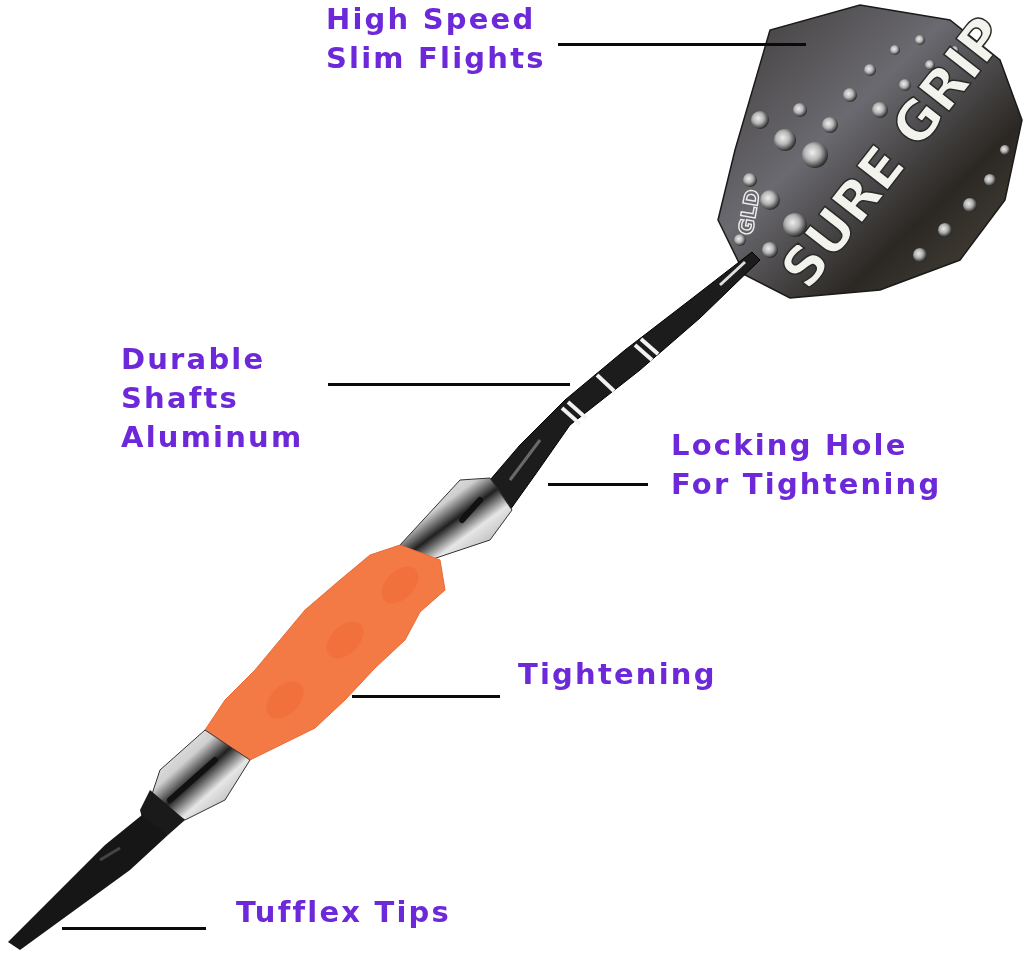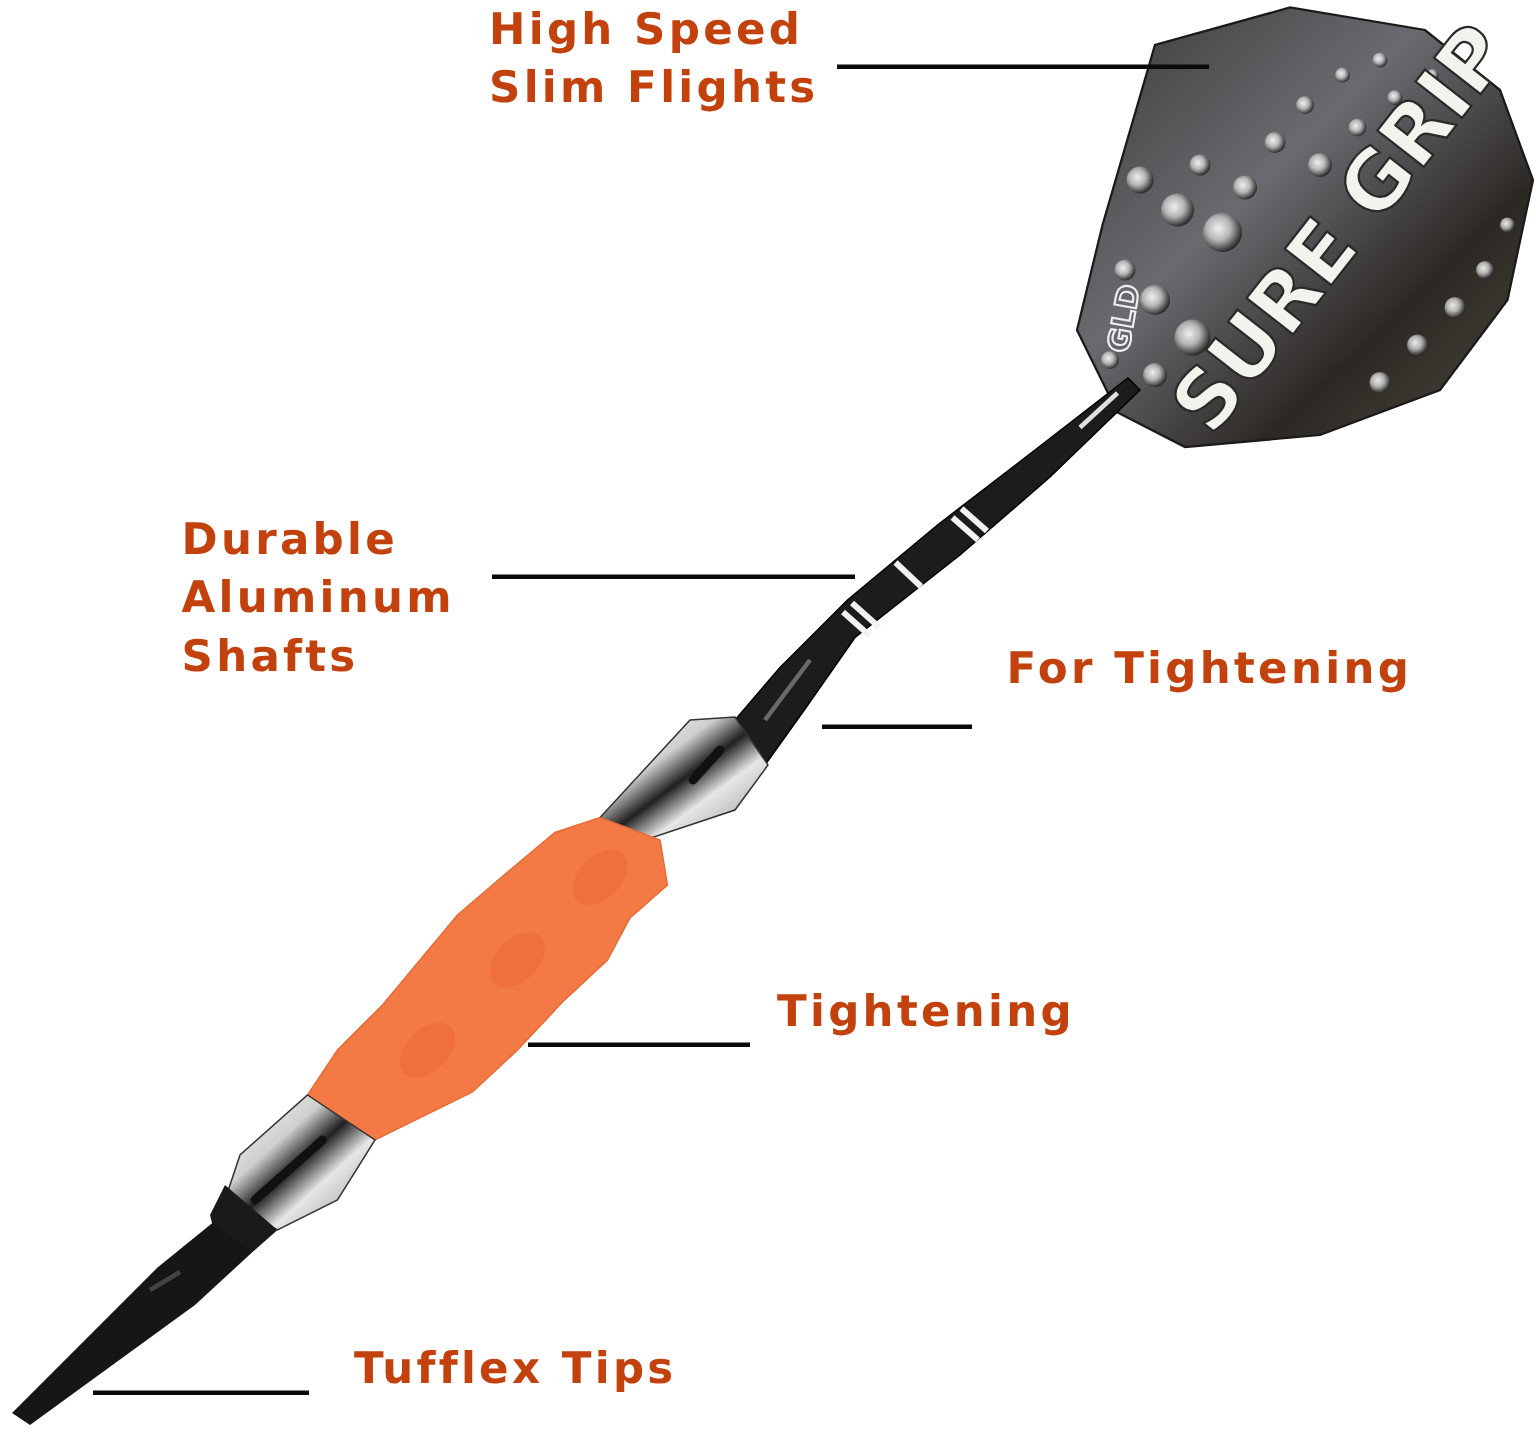--- a/index.html
+++ b/index.html
@@ -1,18 +1,18 @@
 <!DOCTYPE html>
 <html><head>
 <meta charset="utf-8">
 <style>
   html, body { margin: 0; padding: 0; background: #ffffff; }
   body { width: 1024px; height: 968px; position: relative; overflow: hidden;
          font-family: "DejaVu Sans", sans-serif; }
-  .label { position: absolute; color: #c2410c; font-weight: bold;
+  .label { position: absolute; color: #6d28d9; font-weight: bold;
            font-size: 29px; line-height: 39px; letter-spacing: 2.2px; white-space: nowrap; }
   .label span { display: block; }
   .leader { position: absolute; height: 3px; background: #0a0a0a; }
   svg.dart { position: absolute; left: 0; top: 0; }
 </style>
 </head>
 <body>
 
 <svg class="dart" width="1024" height="968" viewBox="0 0 1024 968">
   <defs>
@@ -102,26 +102,27 @@
 </svg>
 
 <div class="label" style="left:326px; top:0px;">
   <span>High Speed</span>
   <span>Slim Flights</span>
 </div>
 <div class="leader" style="left:558px; top:43px; width:248px;"></div>
 
 <div class="label" style="left:121px; top:322px;margin-top:18px;">
   <span>Durable</span>
+  <span>Shafts</span>
   <span>Aluminum</span>
-  <span>Shafts</span>
 </div>
 <div class="leader" style="left:328px; top:383px; width:242px;"></div>
 
 <div class="label" style="left:671px; top:426px;">
+  <span>Locking Hole</span>
   <span>For Tightening</span>
 </div>
 <div class="leader" style="left:548px; top:483px; width:100px;"></div>
 
 <div class="label" style="left:518px; top:655px;">
   <span>Tightening</span>
 </div>
 <div class="leader" style="left:352px; top:695px; width:148px;"></div>
 
 <div class="label" style="left:236px; top:893px;">

